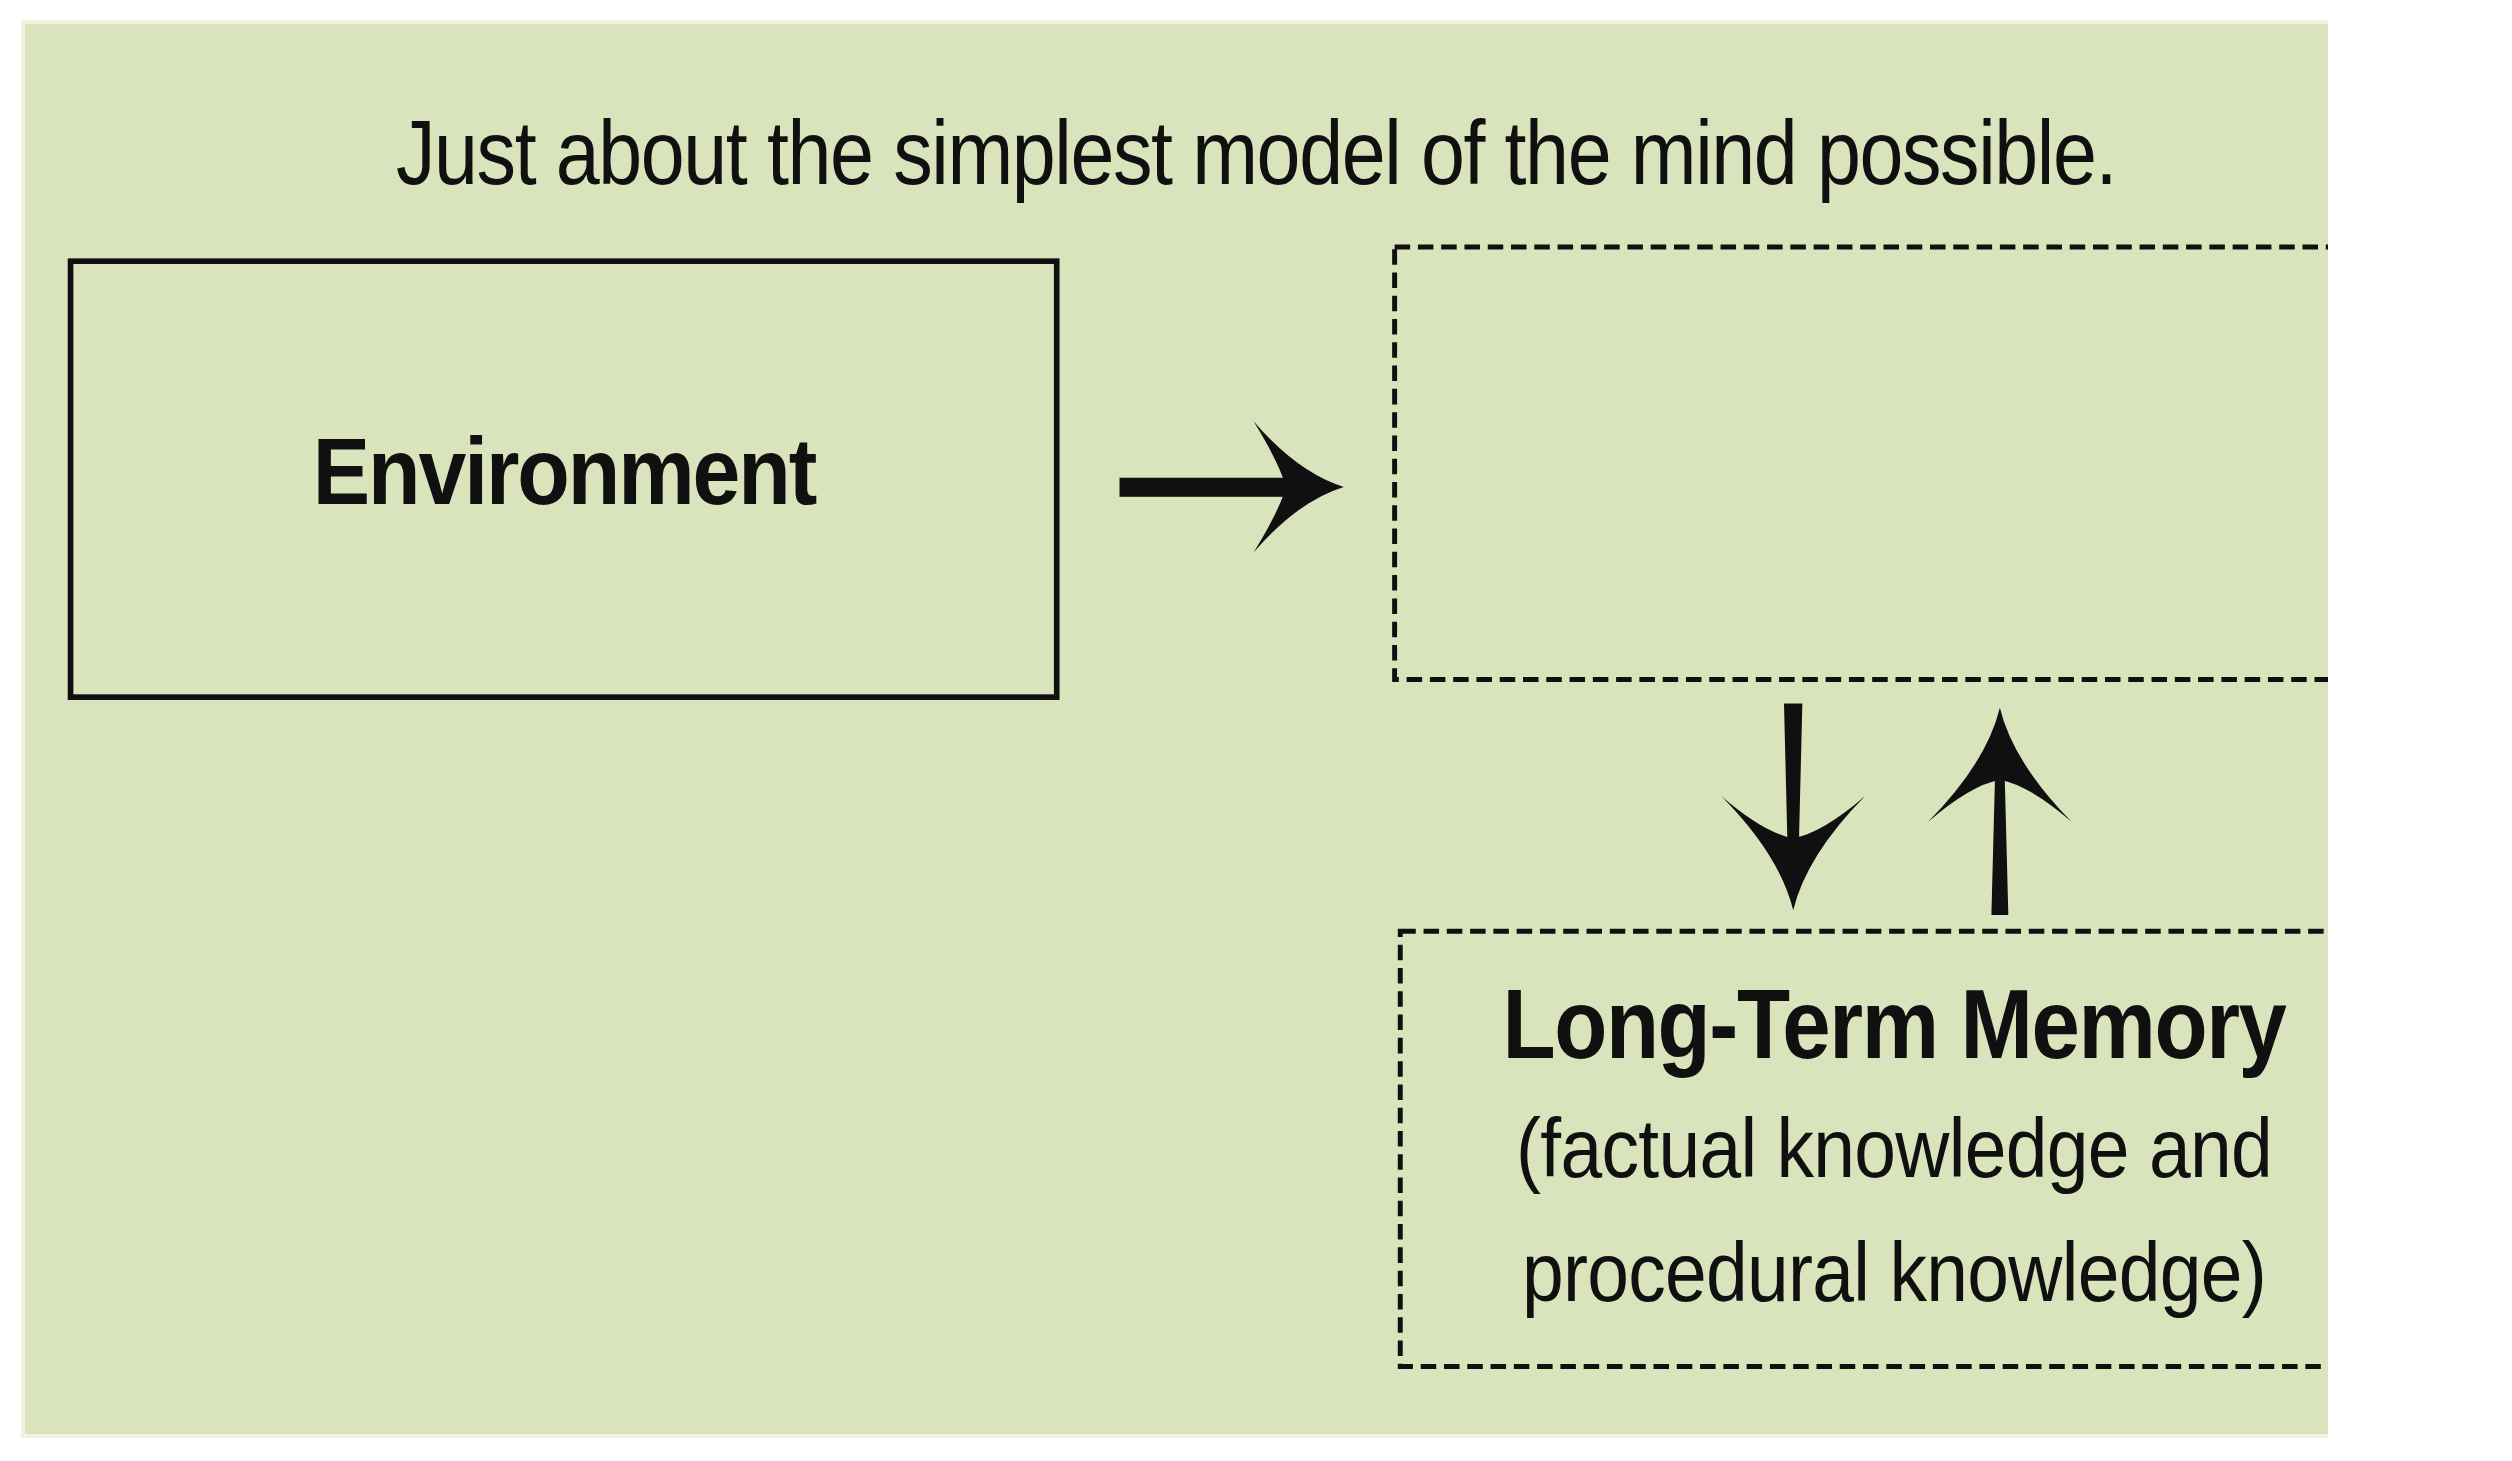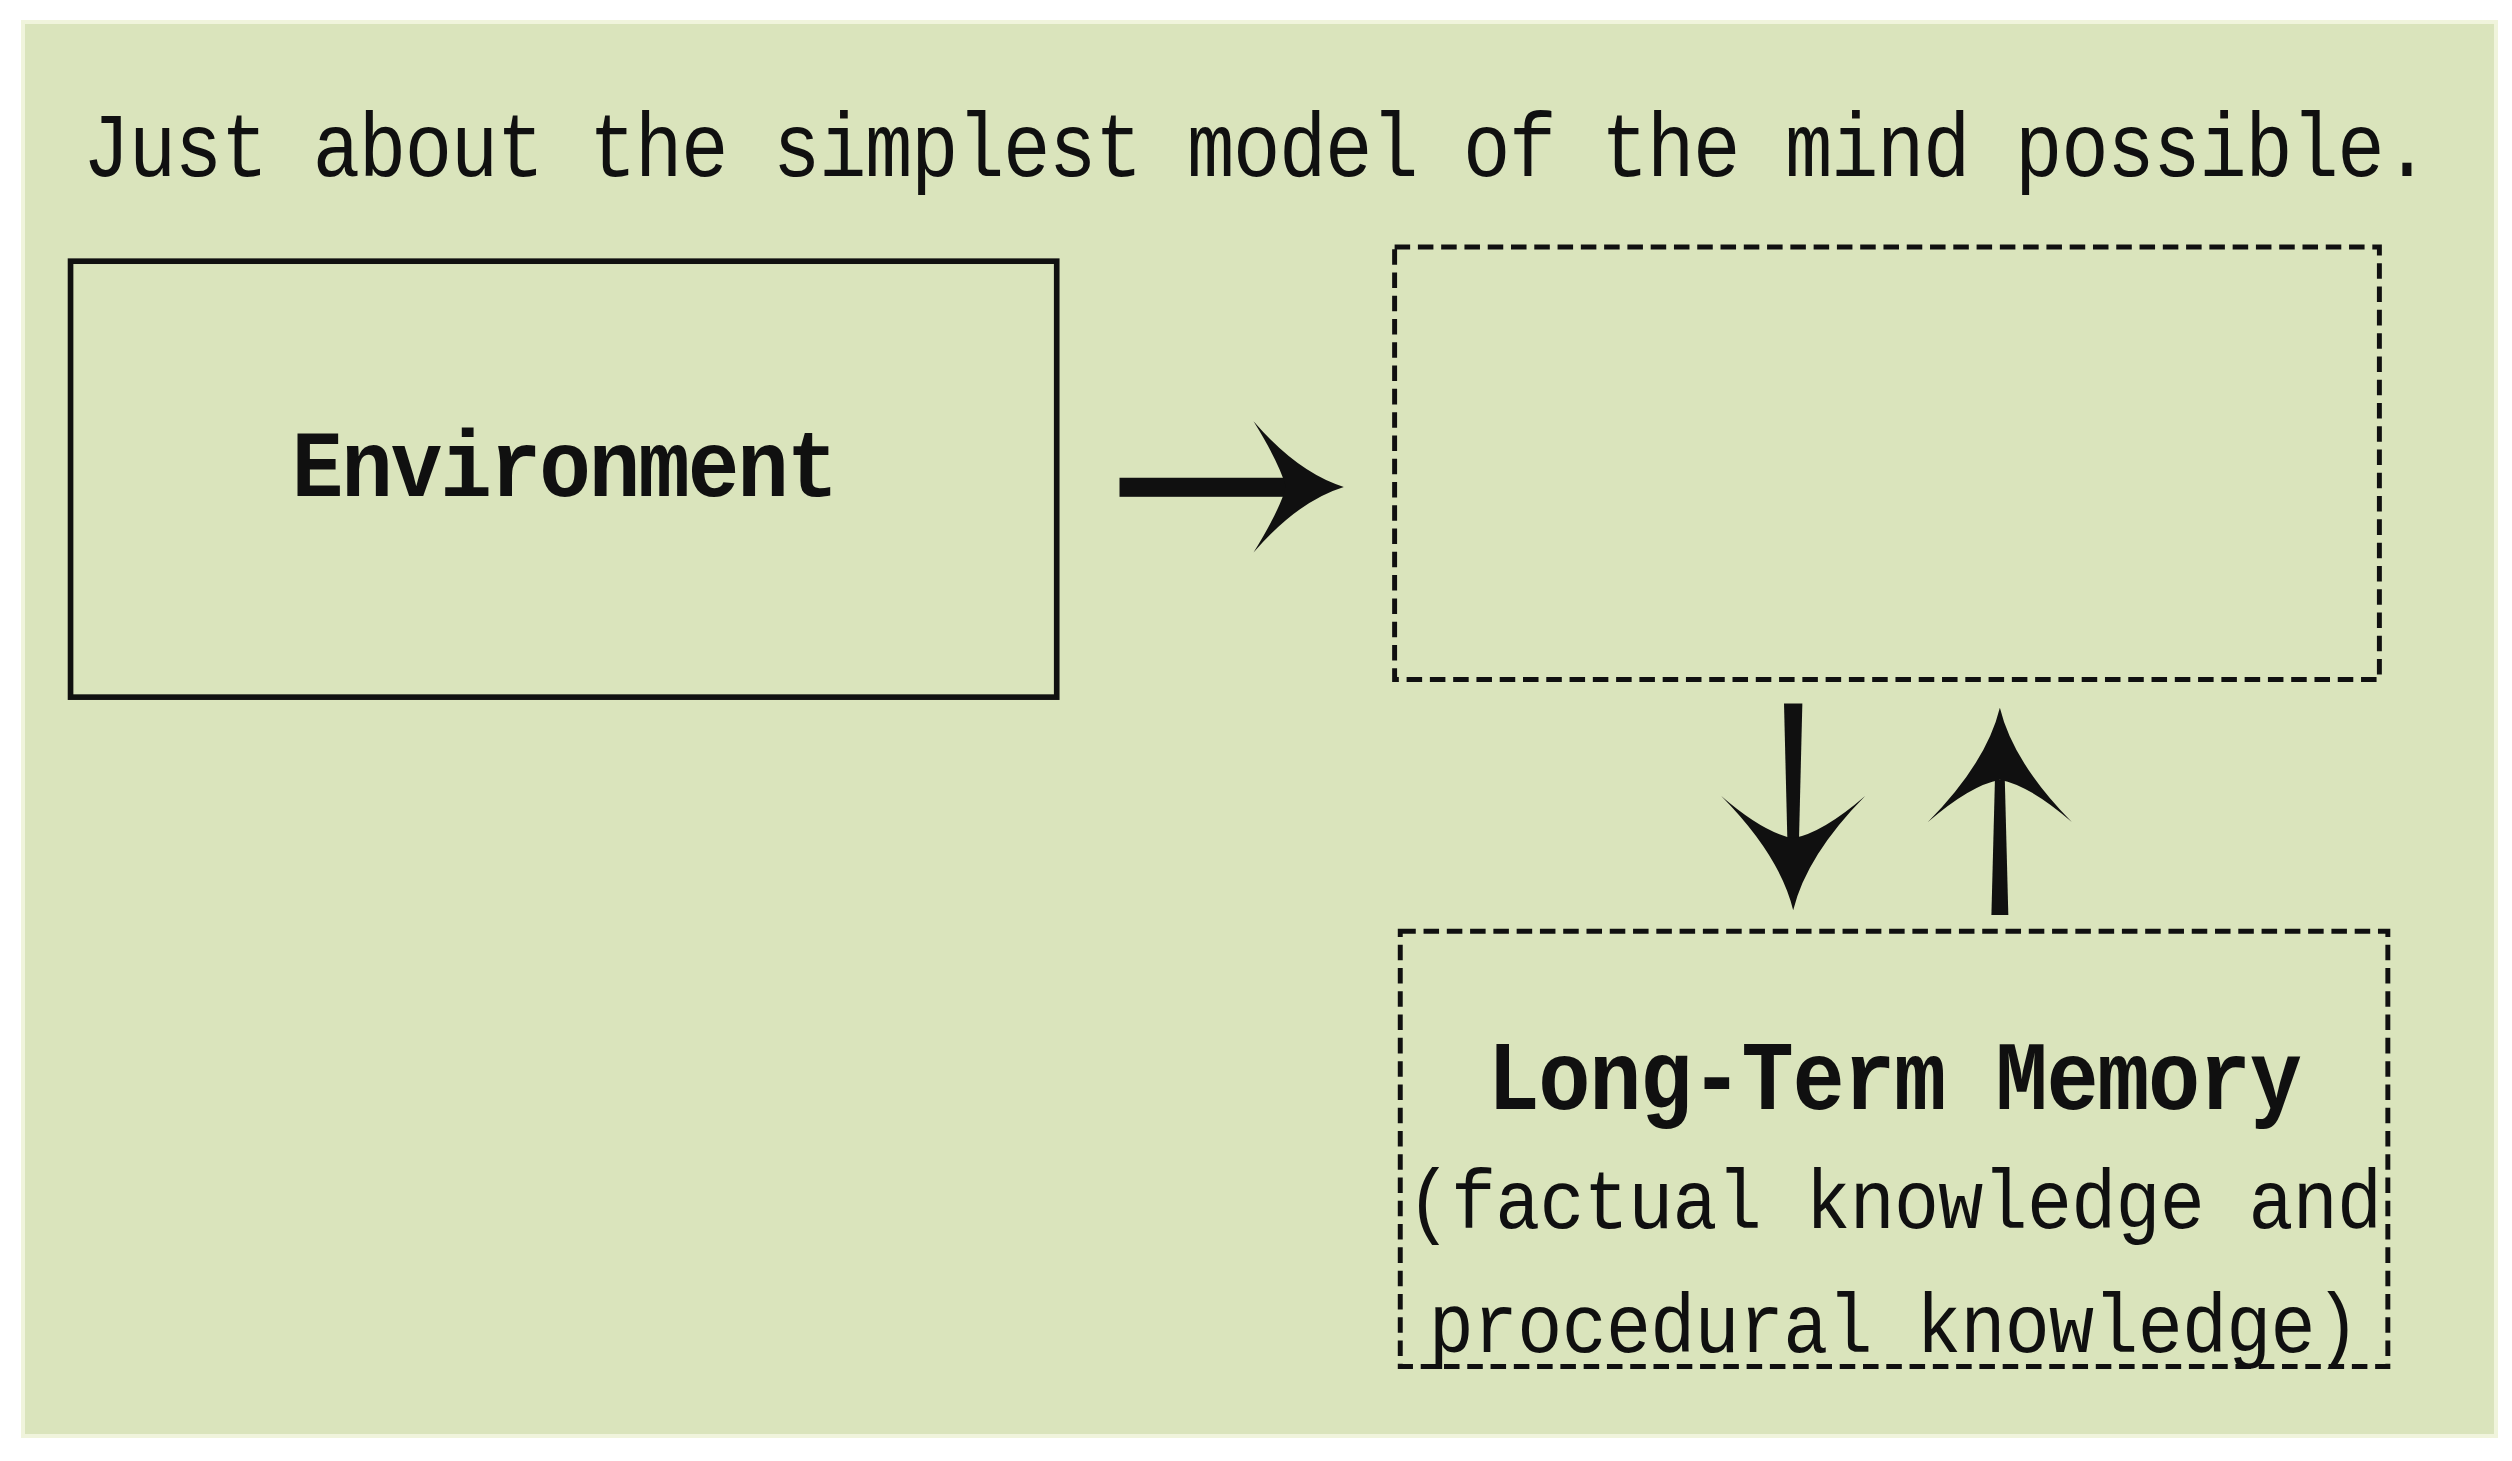--- a/index.html
+++ b/index.html
@@ -5,24 +5,23 @@
   :root{
     --page-bg:#ffffff;
     --panel-fill:#dae4bc;
     --panel-edge:#f0f4dc;
     --ink:#101010;
   }
   *{box-sizing:border-box;}
   body{margin:0;background:var(--page-bg);font-family:"Liberation Sans", sans-serif;}
   .stage{
     position:relative;
-    width:2512px;height:1462px;
+    width:2328px;height:1462px;
     background:var(--page-bg);
     overflow:hidden;
-    font-family:Liberation Mono, monospace;
   }
   .panel{
     position:absolute;
     left:21px;top:20px;width:2477px;height:1418px;
     background:var(--panel-fill);
     border:4.2px solid var(--panel-edge);
   }
   .overlay{
     position:absolute;left:0;top:0;width:2512px;height:1462px;
     color:var(--ink);
@@ -73,21 +72,20 @@
   .wm{
     left:1395px;top:247px;width:985px;height:432px;
     padding-top:37px;
   }
   .wm .node-title{font-size:87px;}
   .wm .node-sub{font-size:75px;line-height:1.48;margin-top:18.3px;}
   
   .ltm{
     left:1400px;top:931px;width:988px;height:435px;
     padding-top:37px;
-    justify-content:flex-end;
   }
   .ltm .node-title{font-size:87px;}
   .ltm .node-sub{font-size:75px;line-height:1.48;margin-top:18.3px;}
 </style>
 </head>
 <body>
 
 <div class="stage">
 
   <div class="panel"></div>

